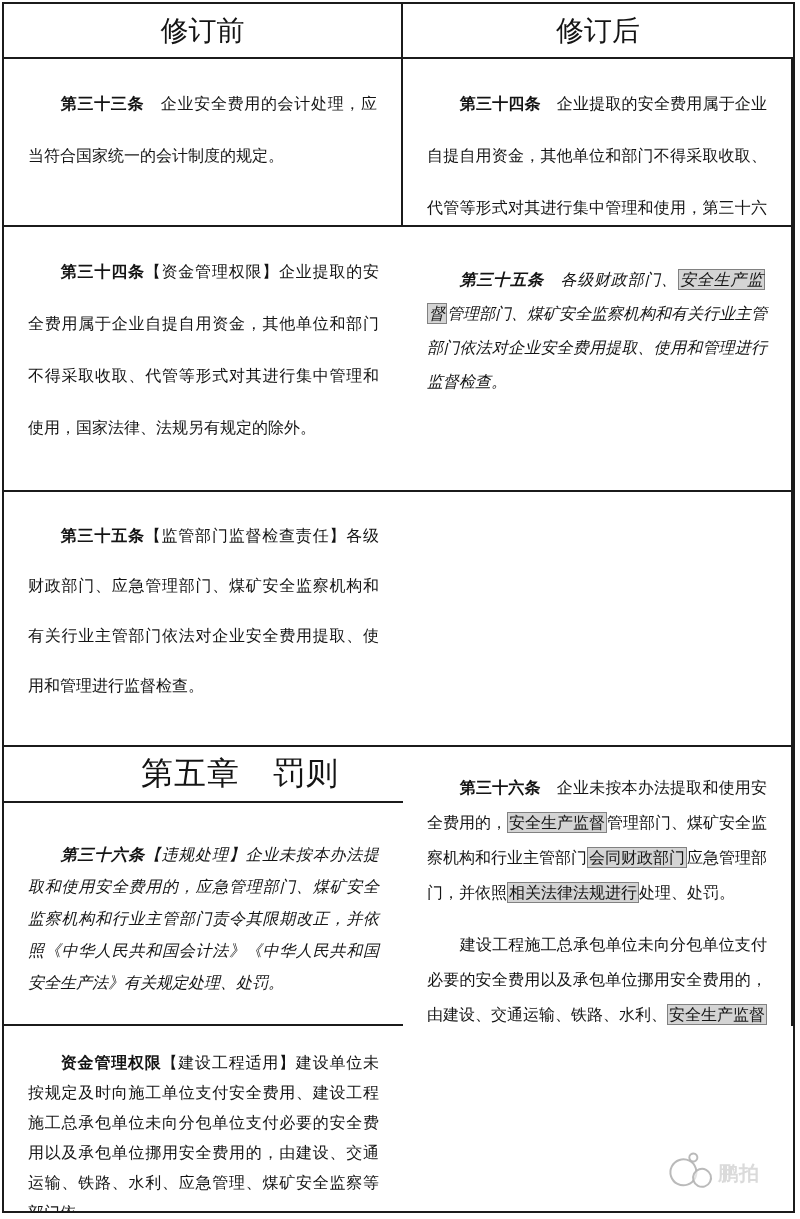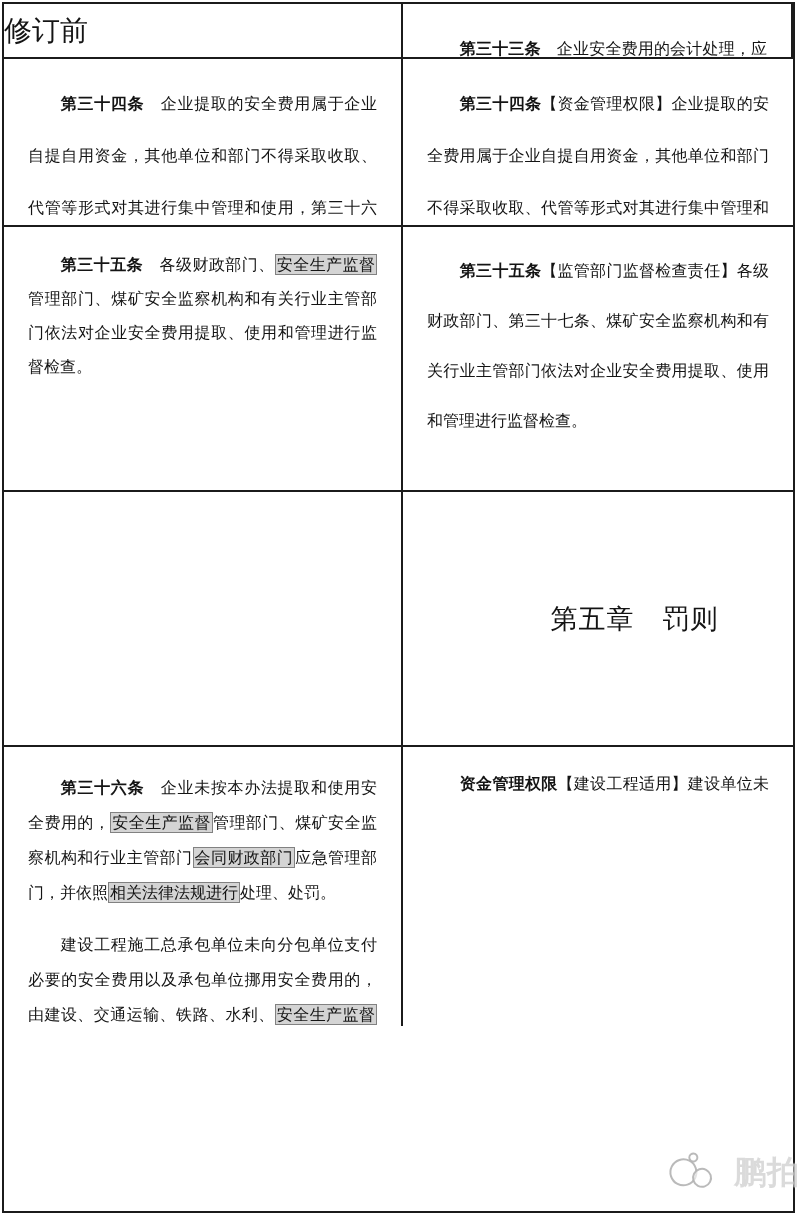--- a/index.html
+++ b/index.html
@@ -12,81 +12,87 @@
     position:absolute; left:2px; top:2px; width:793px; height:1211px;
     border:2px solid #1b1b1b; box-sizing:border-box; background:#fff;
     display:grid;
     grid-template-columns:399px 1fr;
     grid-template-rows:55px 168px 265px 255px 56px 223px 1fr;
   }
   .cell { box-sizing:border-box; padding:0 7px; overflow:hidden; }
   .bR { border-right:2px solid #1b1b1b; }
   .bB { border-bottom:2px solid #1b1b1b; }
   .cell p { margin:17px; text-indent:2.05em; text-align:justify; font-size:16px; }
-  .head { display:flex; align-items:center; font-size:28px; padding:0; }
+  .head { display:flex; align-items:center; justify-content:center; font-size:28px; padding:0; }
   .chapter { display:flex; align-items:center; justify-content:center;
-             font-size:27px; letter-spacing:1px; padding-left:80px; }
+             font-size:32px; letter-spacing:1px; padding-left:80px; }
   .lh52 p { line-height:52px; }
   .lh50 p { line-height:50px; }
   .lh35 p { line-height:35px; }
   .lh34 p { line-height:34px; }
   .lh32 p { line-height:32px; }
   .lh30 p { line-height:30px; }
   .pt2 { padding-top:2px; } .pt5 { padding-top:5px; }
-  .pt6 { padding-top:6px; } .pt8 { padding-top:4px; }
+  .pt6 { padding-top:6px; } .pt8 { padding-top:19px;font-style:italic; }
   .span2 { grid-row:span 2; }
   .seg-b { font-weight:bold; }
   .seg-h {
     background:#d4d4d4; border:1px solid #818181; padding:1px 1px;
     box-decoration-break:clone; -webkit-box-decoration-break:clone;
   }
   .watermark {
     position:absolute; left:664px; top:1148px; display:flex; align-items:center;
     opacity:0.85; pointer-events:none;
   }
   .wm-text {
-    font-size:32px; font-weight:bold; color:rgba(204,204,204,0.85);
-    text-shadow:0 0 2px rgba(255,255,255,0.9); letter-spacing:1px;margin-left:16px;
+    font-size:20px; font-weight:bold; color:rgba(204,204,204,0.85);
+    text-shadow:0 0 2px rgba(255,255,255,0.9); letter-spacing:1px;
   }
 </style>
 </head>
 <body>
 
 <div class="tbl">
 
   <div class="cell head bR bB">
     <span>修订前</span>
+  </div>
+  <div class="cell head bB">
+    <span>修订后</span>
   </div>
 
   <div class="cell bR bB lh52 pt2">
     <p><span class="seg-b">第三十三条</span><span class="seg-n">　企业安全费用的会计处理，应当符合国家统一的会计制度的规定。</span></p>
   </div>
 
   <div class="cell bR bB lh52 pt2">
     <p><span class="seg-b">第三十四条</span><span class="seg-n">　企业提取的安全费用属于企业自提自用资金，其他单位和部门不得采取收取、代管等形式对其进行集中管理和使用，第三十六条、法规另有规定的除外。</span></p>
   </div>
   <div class="cell bB lh52 pt2">
     <p><span class="seg-b">第三十四条</span><span class="seg-n">【资金管理权限】企业提取的安全费用属于企业自提自用资金，其他单位和部门不得采取收取、代管等形式对其进行集中管理和使用，国家法律、法规另有规定的除外。</span></p>
   </div>
 
   <div class="cell bR bB lh34 pt8">
     <p><span class="seg-b">第三十五条</span><span class="seg-n">　各级财政部门、</span><span class="seg-h">安全生产监督</span><span class="seg-n">管理部门、煤矿安全监察机构和有关行业主管部门依法对企业安全费用提取、使用和管理进行监督检查。</span></p>
   </div>
   <div class="cell bB lh50 pt2">
-    <p><span class="seg-b">第三十五条</span><span class="seg-n">【监管部门监督检查责任】各级财政部门、第三十七条、煤矿安全监察机构和有关行业主管部门依法对企业安全费用提取、使用和管理进行监督检查。</span></p>
+    <p><span class="seg-b">第三十五条</span><span class="seg-n">【监管部门监督检查责任】各级财政部门、应急管理部门、煤矿安全监察机构和有关行业主管部门依法对企业安全费用提取、使用和管理进行监督检查。</span></p>
   </div>
 
   <div class="cell bR bB"></div>
   <div class="cell chapter bB">
     <span>第五章　罚则</span>
   </div>
 
   <div class="cell bR lh35 pt6 span2">
     <p><span class="seg-b">第三十六条</span><span class="seg-n">　企业未按本办法提取和使用安全费用的，</span><span class="seg-h">安全生产监督</span><span class="seg-n">管理部门、煤矿安全监察机构和行业主管部门</span><span class="seg-h">会同财政部门</span><span class="seg-n">应急管理部门，并依照</span><span class="seg-h">相关法律法规进行</span><span class="seg-n">处理、处罚。</span></p>
     <p><span class="seg-n">建设工程施工总承包单位未向分包单位支付必要的安全费用以及承包单位挪用安全费用的，由建设、交通运输、铁路、水利、</span><span class="seg-h">安全生产监督管理、</span><span class="seg-n">煤矿安全监察等主管部门依照相关法规、规章进行处理、处罚。</span></p>
+  </div>
+  <div class="cell bB lh32 pt8">
+    <p><span class="seg-b">第三十六条</span><span class="seg-n">【违规处理】企业未按本办法提取和使用安全费用的，应急管理部门、煤矿安全监察机构和行业主管部门责令其限期改正，并依照《中华人民共和国会计法》《中华人民共和国安全生产法》有关规定处理、处罚。</span></p>
   </div>
   <div class="cell lh30 pt5">
     <p><span class="seg-b">资金管理权限</span><span class="seg-n">【建设工程适用】建设单位未按规定及时向施工单位支付安全费用、建设工程施工总承包单位未向分包单位支付必要的安全费用以及承包单位挪用安全费用的，由建设、交通运输、铁路、水利、应急管理、煤矿安全监察等部门依</span></p>
   </div>
 
 </div>
 
 <div class="watermark">
   <svg width="54" height="50" viewBox="0 0 54 50" aria-hidden="true">
     <g transform="rotate(-18 27 25)" fill="rgba(255,255,255,0.6)" stroke="rgba(165,165,165,0.9)" stroke-width="2">

